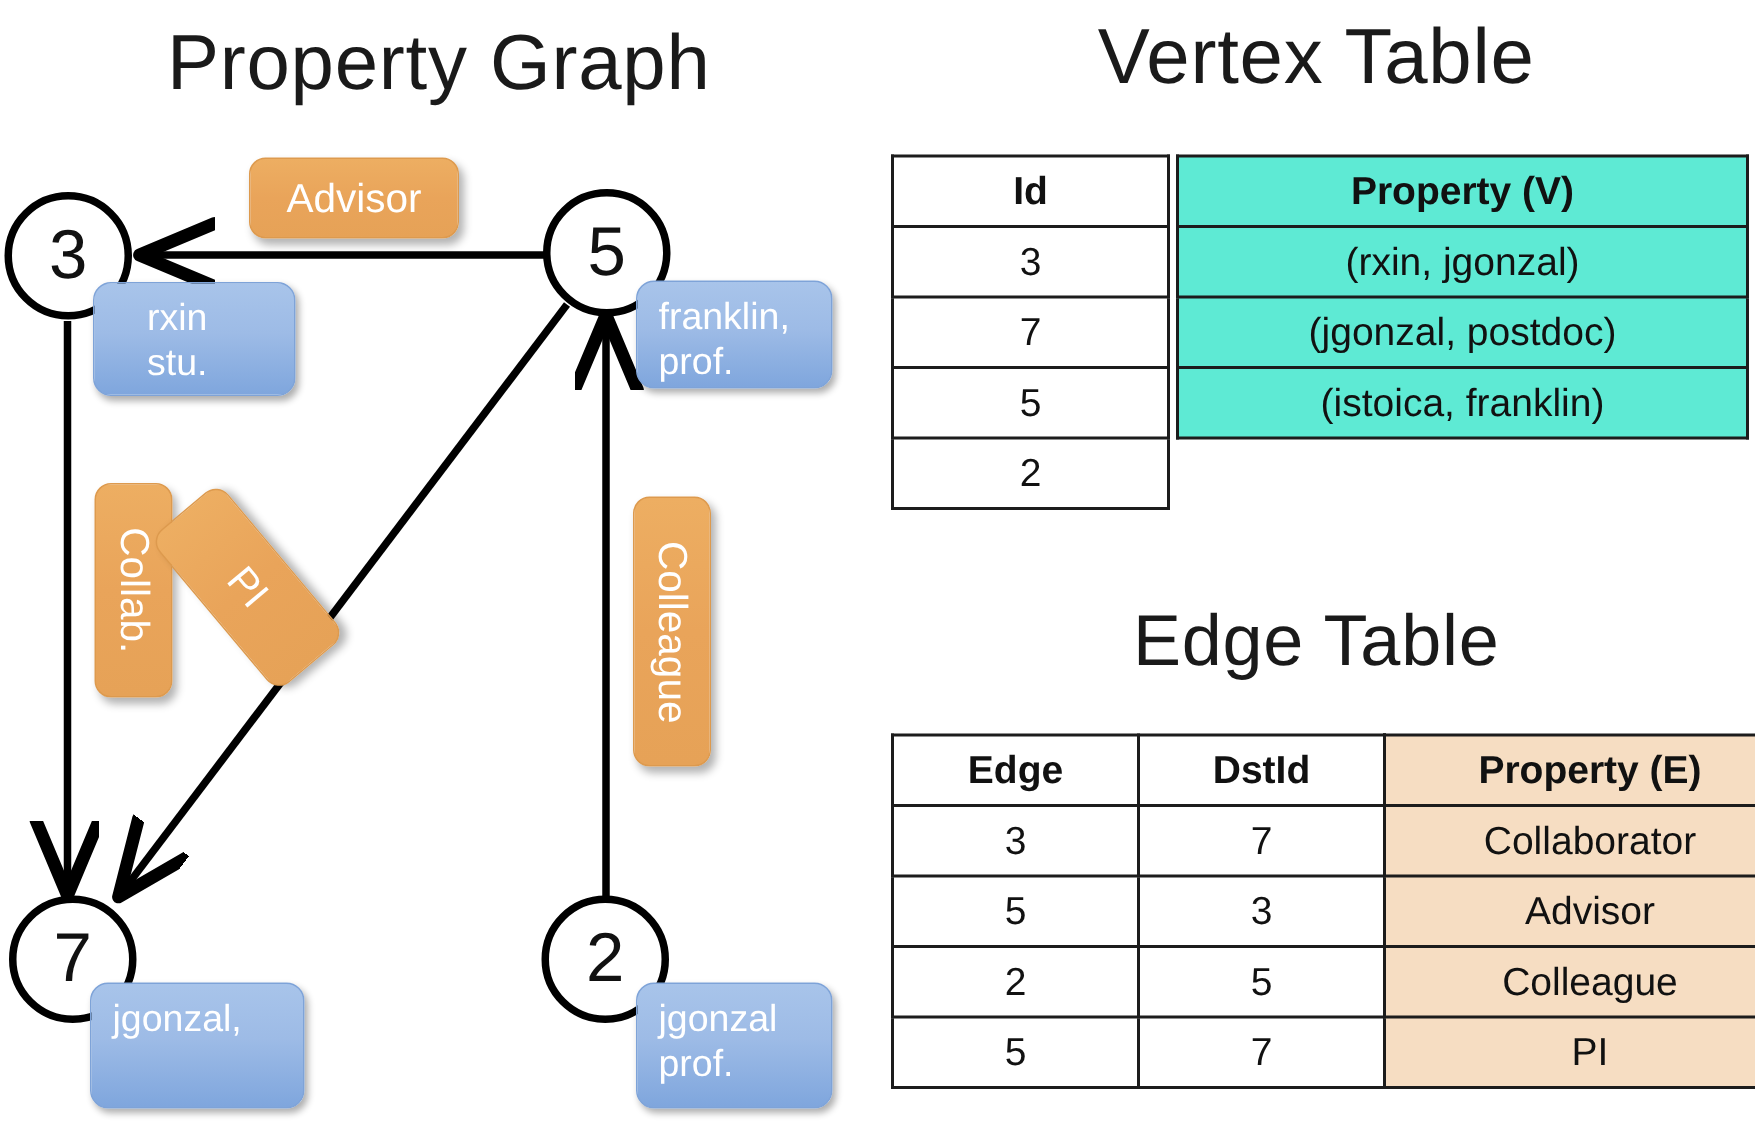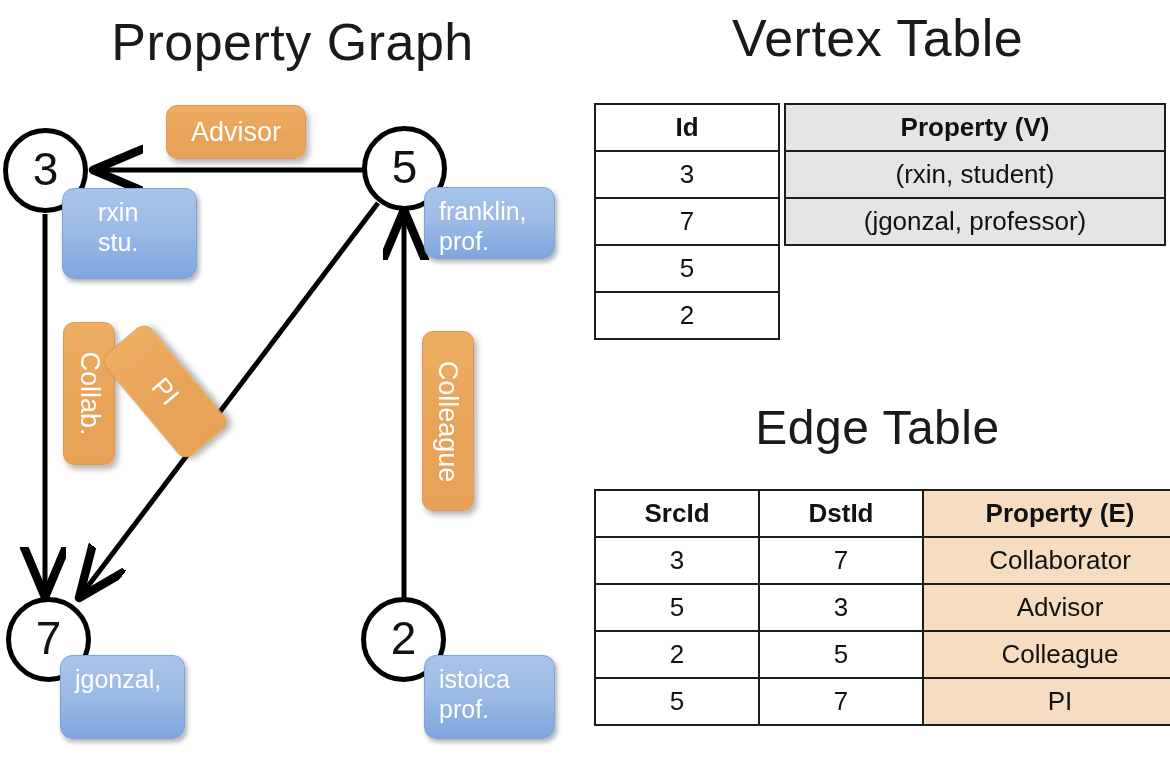--- a/index.html
+++ b/index.html
@@ -43,21 +43,21 @@
   .obox.vert span{transform:rotate(90deg);white-space:nowrap;display:block;}
   .obox.diag span{white-space:nowrap;display:block;}
 
   
   .tbl{position:absolute;border-collapse:collapse;table-layout:fixed;}
   .tbl td,.tbl th{border:2px solid #1c1c1c;text-align:center;
                   font-size:26px;font-weight:300;color:#111;
                   padding:0;height:45px;line-height:45px;white-space:nowrap;}
   .tbl th{font-weight:700;font-size:26px;}
   .hdr-plain{background:#fff;}
-  .v-fill{background:#e5e5e5;}
+  .v-fill{background:#5eead4;}
   .e-fill{background:#f6ddc2;}
 
   .tblgroup{position:absolute;}
 </style>
 </head>
 <body>
 
 <div class="page">
 
   <div class="title" id="t-property">Property Graph</div>
@@ -86,36 +86,36 @@
   <div class="node" style="left:362px;top:126px;width:85px;height:85px;">
     <span>5</span>
   </div>
   <div class="node" style="left:6px;top:597px;width:85px;height:85px;">
     <span>7</span>
   </div>
   <div class="node" style="left:361px;top:597px;width:85px;height:85px;">
     <span>2</span>
   </div>
 
-  <div class="pbox" style="left:62px;top:188px;width:135px;height:91px;padding-left:35px;">
+  <div class="pbox" style="left:62px;top:188px;width:135px;height:76px;padding-left:35px;">
     <div>rxin</div>
     <div>stu.</div>
   </div>
 
   <div class="pbox" style="left:424px;top:187px;width:131px;height:72px;">
     <div>franklin,</div>
     <div>prof.</div>
   </div>
 
-  <div class="pbox" style="left:60px;top:655px;width:125px;height:84px;">
+  <div class="pbox" style="left:60px;top:655px;width:143px;height:84px;">
     <div>jgonzal,</div>
   </div>
 
   <div class="pbox" style="left:424px;top:655px;width:131px;height:84px;">
-    <div>istoica</div>
+    <div>jgonzal</div>
     <div>prof.</div>
   </div>
 
   <div class="obox" style="left:166px;top:105px;width:140px;height:54px;">
     <span>Advisor</span>
   </div>
 
   <div class="obox vert" style="left:63px;top:322px;width:52px;height:143px;">
     <span>Collab.</span>
   </div>
@@ -150,35 +150,38 @@
       </tr>
     </tbody>
       </table>
 
     <table class="tbl" style="left:190px;top:0;width:382px;">
       <tbody>
           <tr>
         <th class="v-fill">Property (V)</th>
       </tr>
       <tr>
-        <td class="v-fill">(rxin, student)</td>
-      </tr>
-      <tr>
-        <td class="v-fill">(jgonzal, professor)</td>
+        <td class="v-fill">(rxin, jgonzal)</td>
+      </tr>
+      <tr>
+        <td class="v-fill">(jgonzal, postdoc)</td>
+      </tr>
+      <tr>
+        <td class="v-fill">(istoica, franklin)</td>
       </tr>
     </tbody>
       </table>
   </div>
 
   <div class="tblgroup" style="left:594px;top:489px;">
 
     <table class="tbl" style="position:relative;left:0;top:0;width:324px;">
       <tbody>
           <tr>
-        <th class="hdr-plain" style="width:162px;">SrcId</th>
+        <th class="hdr-plain" style="width:162px;">Edge</th>
         <th class="hdr-plain" style="width:162px;">DstId</th>
       </tr>
       <tr>
         <td class="hdr-plain">3</td>
         <td class="hdr-plain">7</td>
       </tr>
       <tr>
         <td class="hdr-plain">5</td>
         <td class="hdr-plain">3</td>
       </tr>

